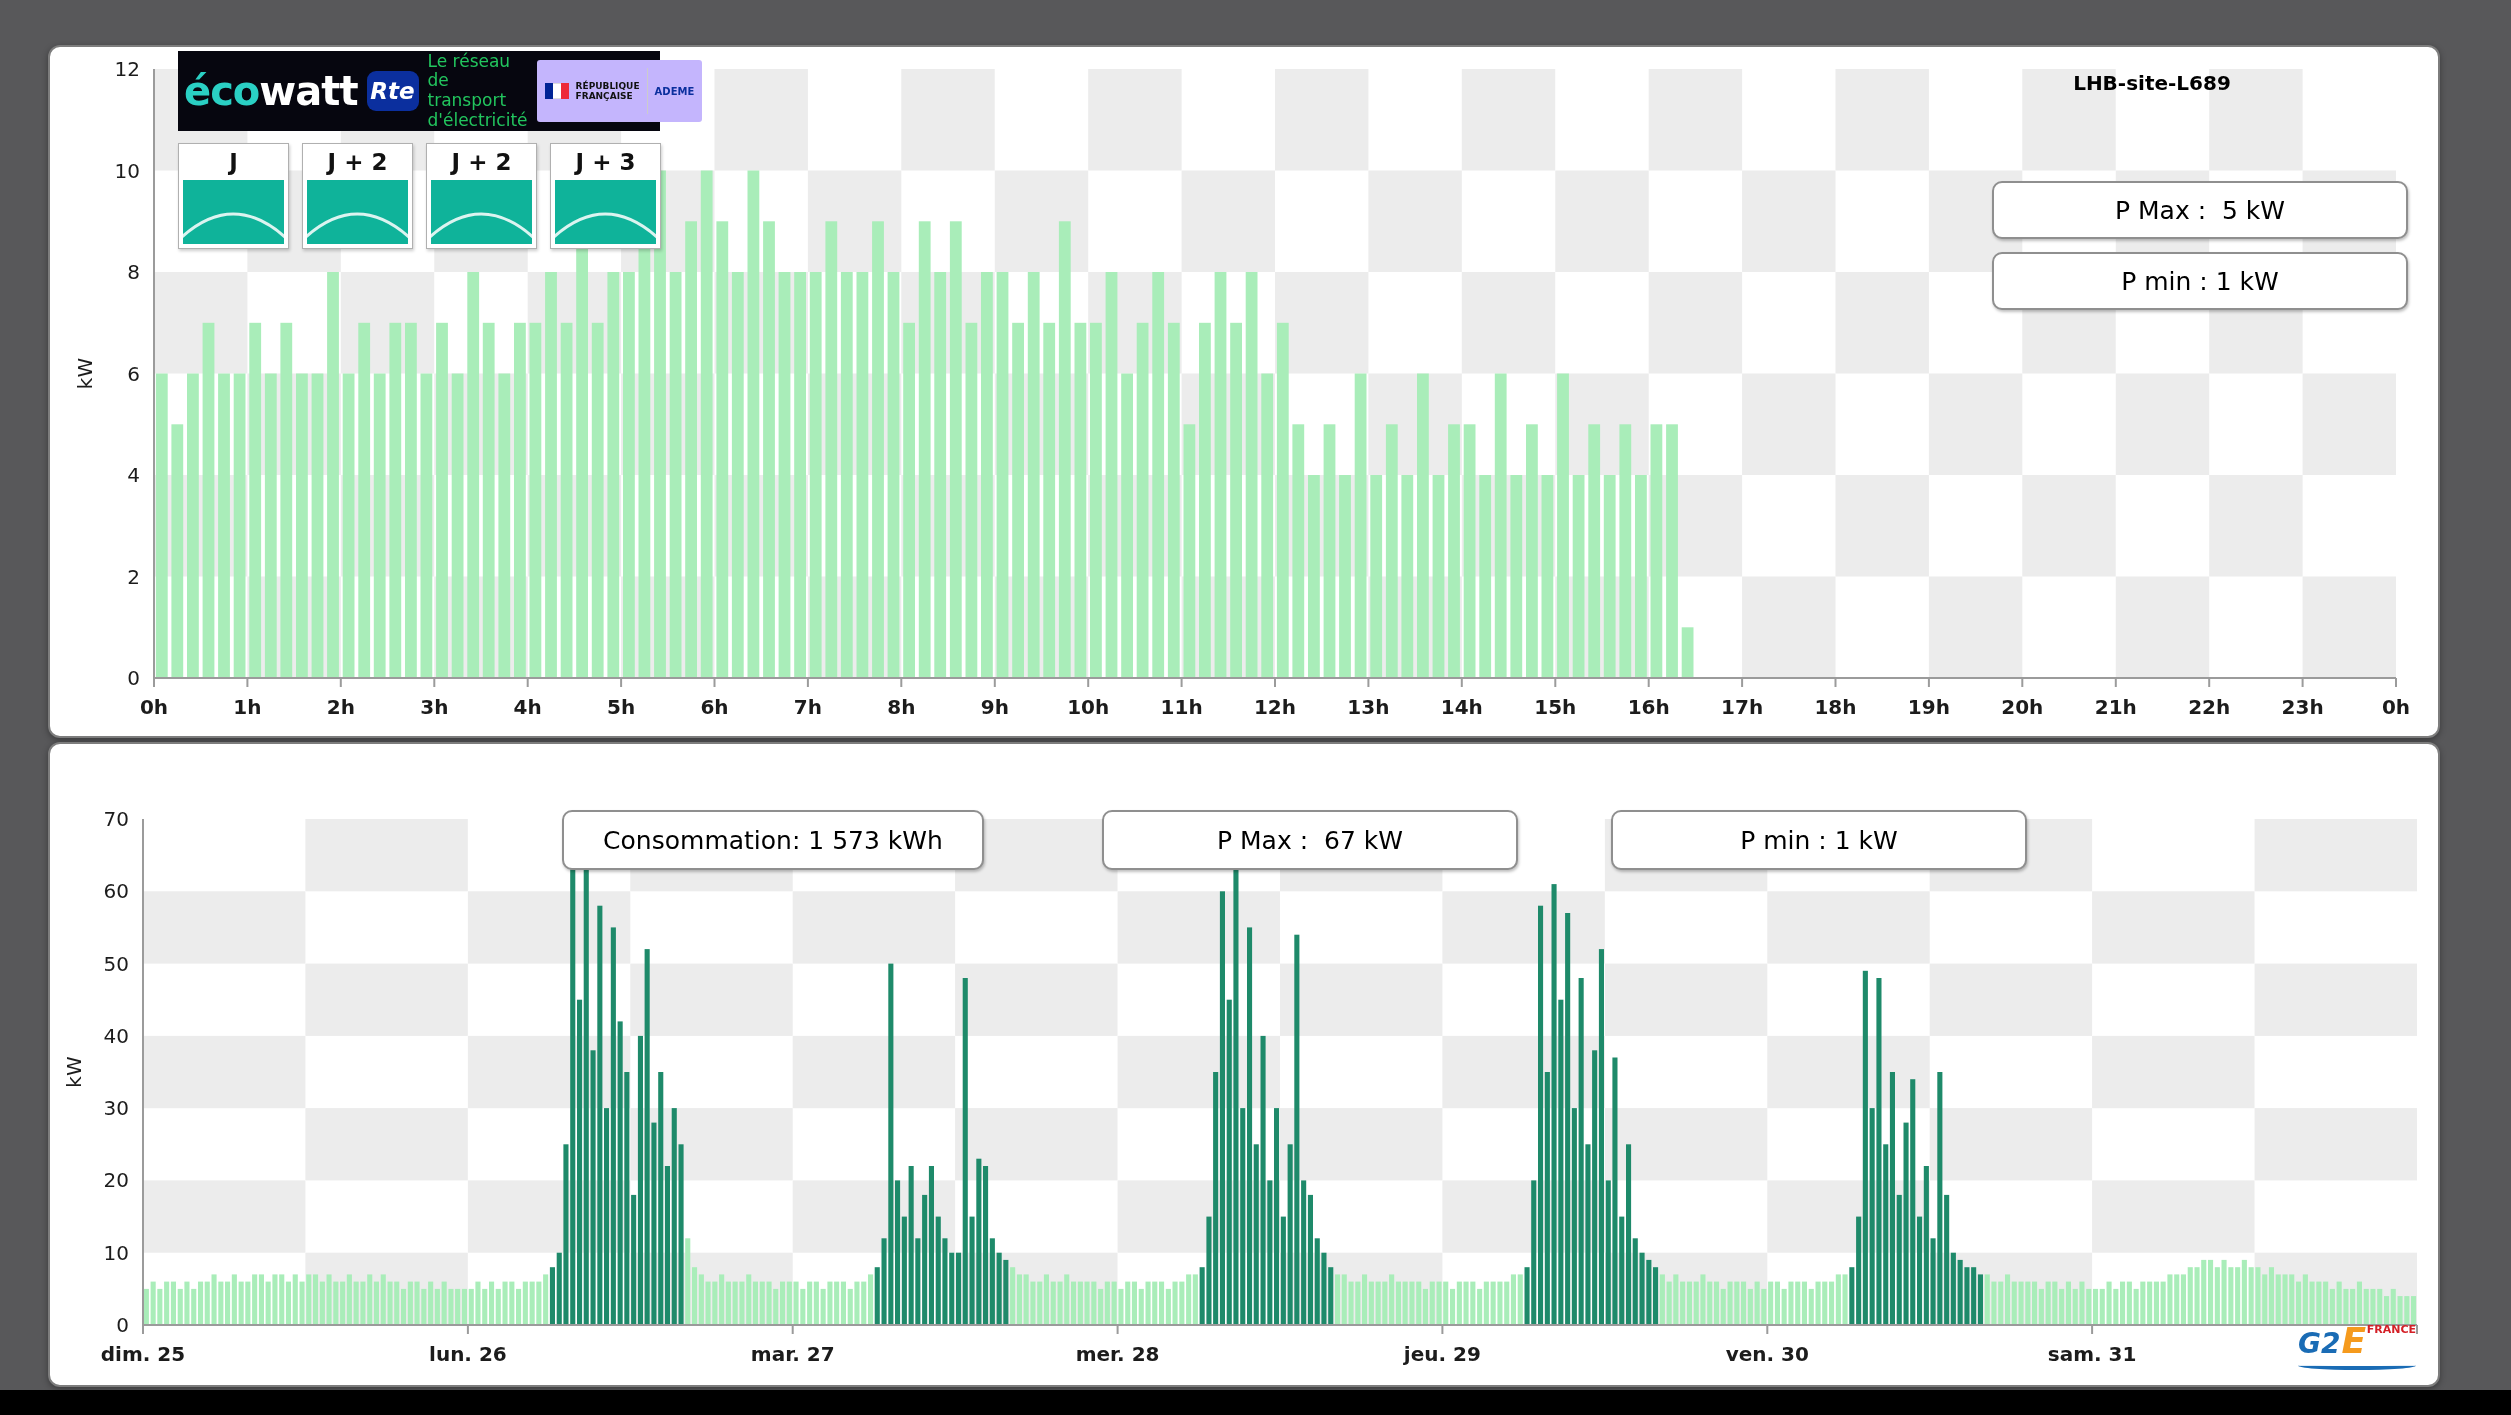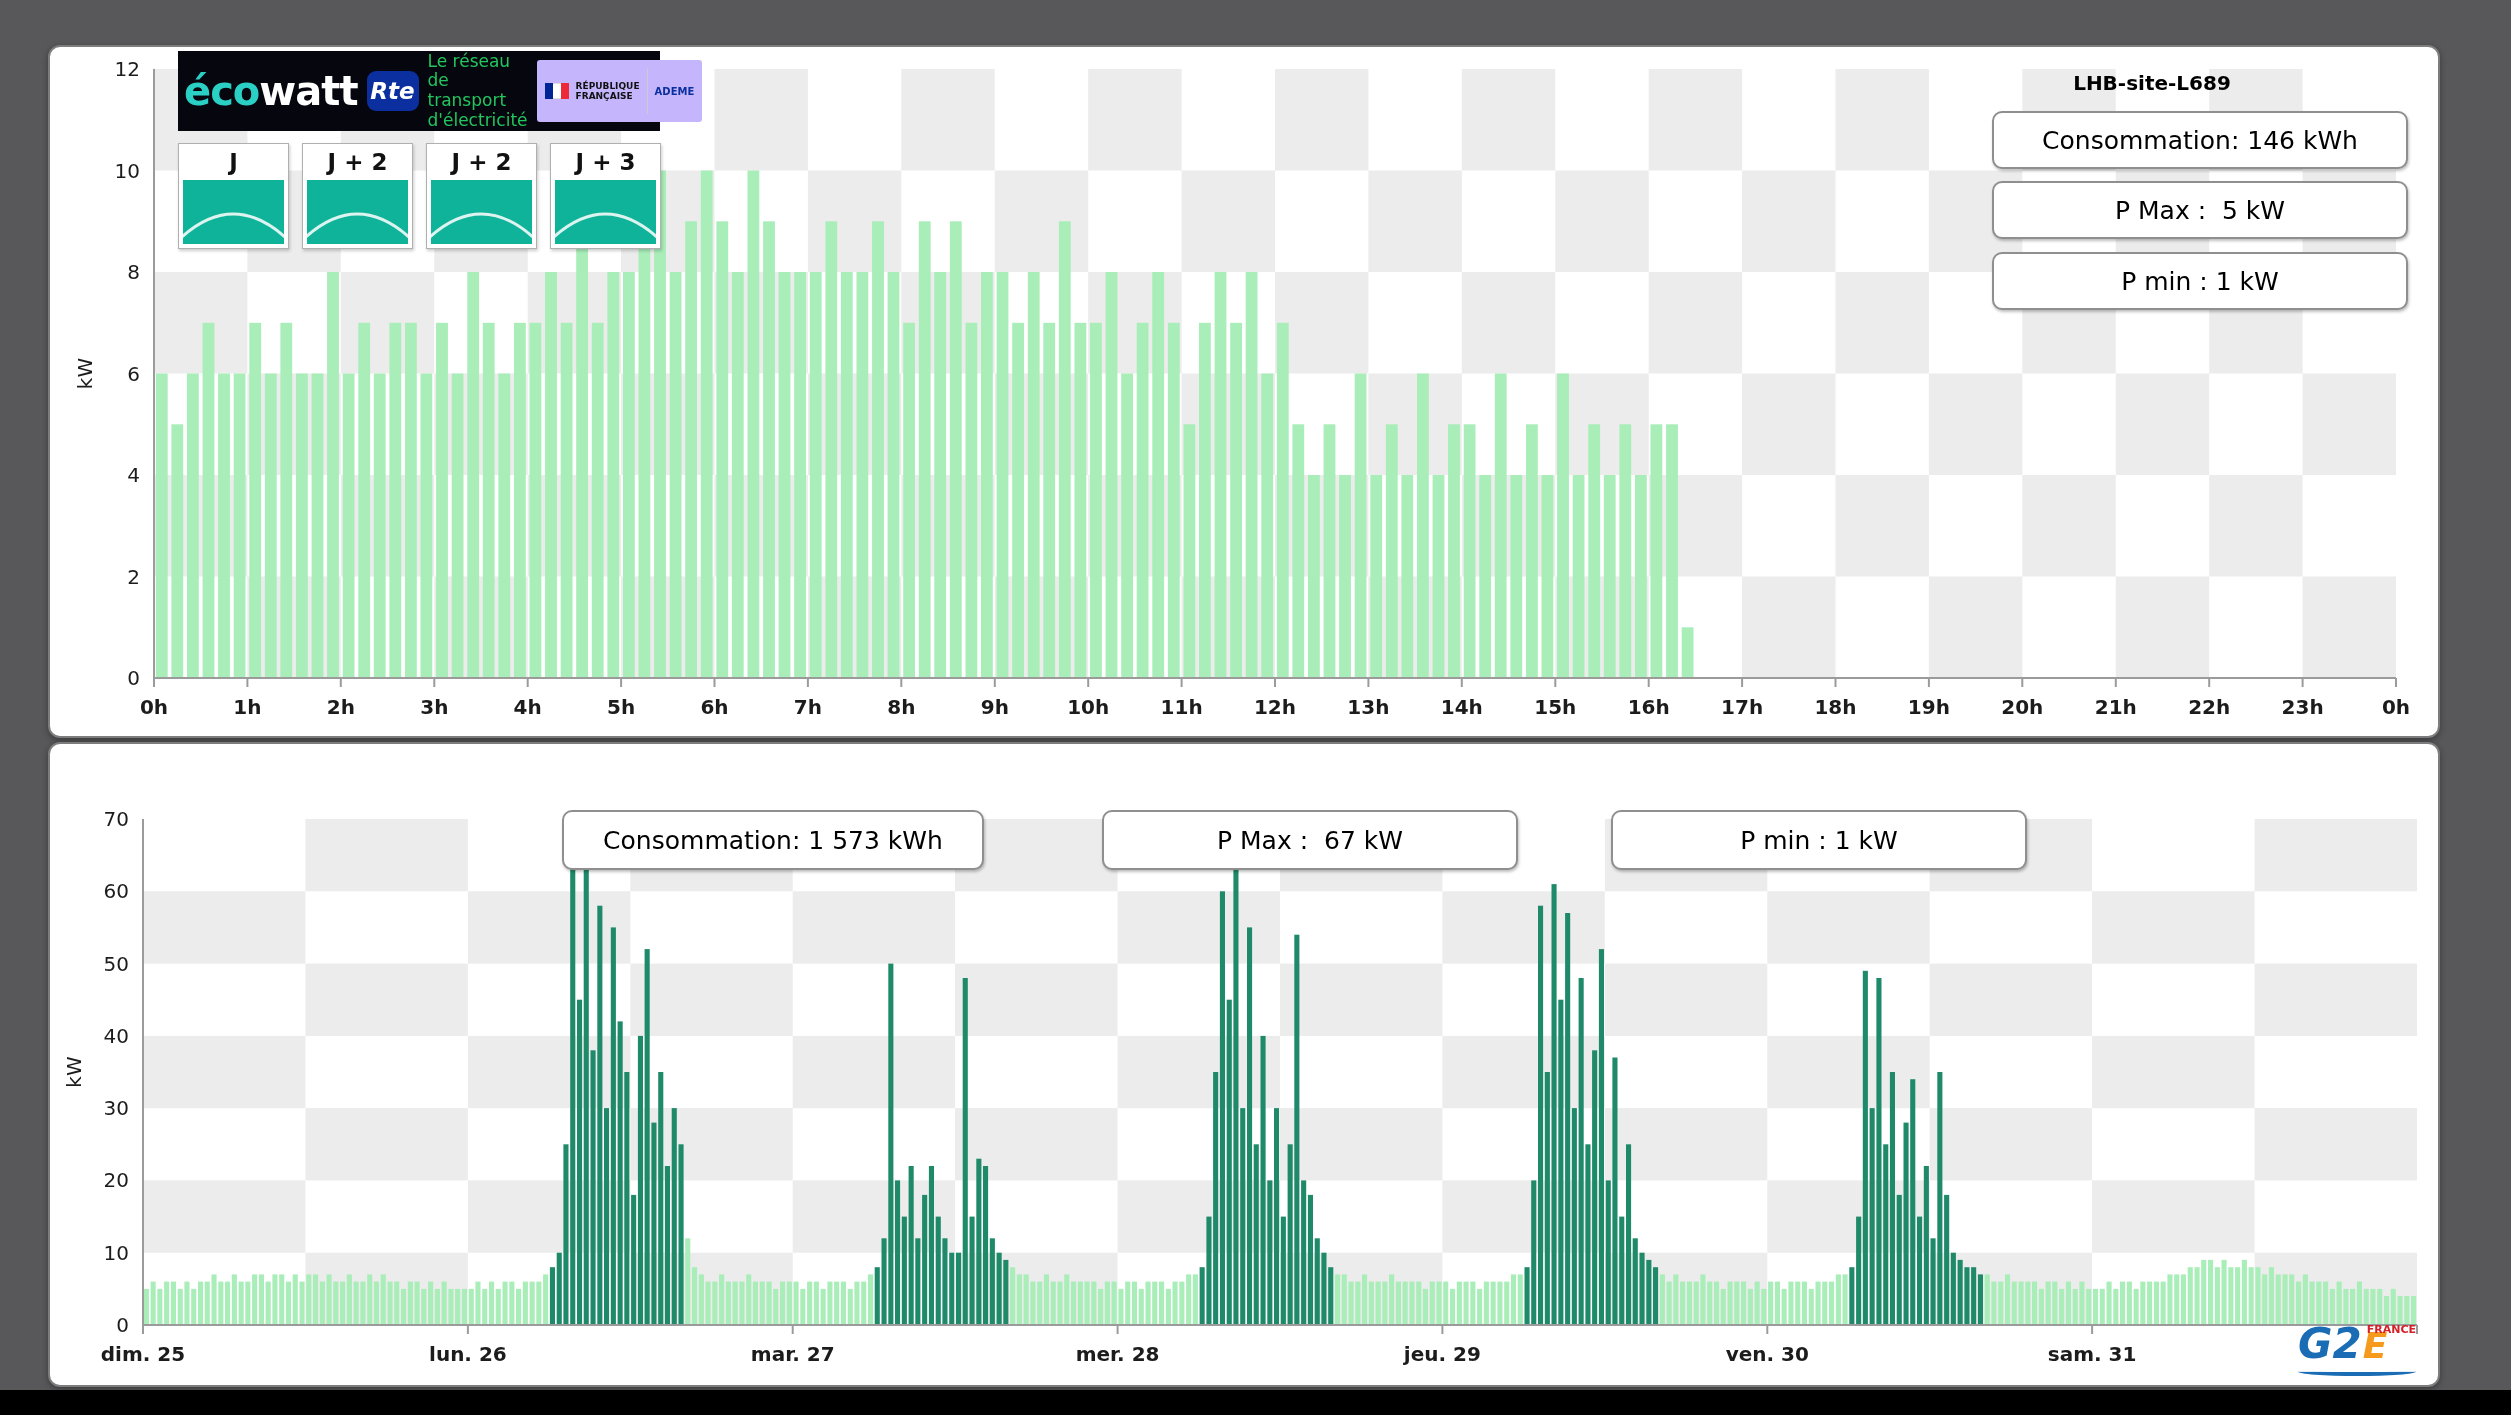--- a/index.html
+++ b/index.html
@@ -59,21 +59,21 @@
   
   .tiles{position:absolute;left:128px;top:96px;display:flex;gap:13px;z-index:6;}
   .tile{width:109px;background:#fff;border:1px solid #b0b0b0;box-shadow:1px 2px 3px rgba(0,0,0,0.2);}
   .tile-label{height:36px;display:flex;align-items:center;justify-content:center;
     font-size:23px;font-weight:bold;color:#111;}
   .tile-body{height:64px;background:#0fb39a;margin:0 4px 4px 4px;position:relative;overflow:hidden;}
   .tile-body svg{position:absolute;left:0;top:0;}
   
   .g2e{position:absolute;right:22px;bottom:6px;z-index:6;width:118px;height:56px;}
   .g2e .row{display:flex;align-items:baseline;}
-  .g2e .g2{font-size:42px;font-weight:bold;font-style:italic;color:#1a6cb5;line-height:1;}
+  .g2e .g2{font-size:28px;font-weight:bold;font-style:italic;color:#1a6cb5;line-height:1;}
   .g2e .e{font-size:36px;font-weight:bold;font-style:italic;color:#f59a1d;line-height:1;margin-left:1px;}
   .g2e .france{position:absolute;right:0;top:0;font-size:11px;font-weight:bold;color:#d42027;}
   .g2e .swoosh{height:5px;border-bottom:4px solid #1a6cb5;border-radius:0 0 60% 60%;margin-top:2px;}
   #footer-bar{position:absolute;left:0;bottom:0;width:2511px;height:25px;background:#000;z-index:2;}
 </style>
 </head>
 <body>
 
 <div class="panel" id="top-panel">
   <svg class="chart" id="top-chart" width="2384" height="685" viewBox="0 0 2384 685">
@@ -364,21 +364,20 @@
         <div class="tile-body">
           <svg width="101" height="64" viewBox="0 0 101 64">
             <path d="M -14 70 Q 50 -2 115 70" fill="none" stroke="rgba(255,255,255,0.85)" stroke-width="3"></path>
           </svg>
         </div>
       </div>
     </div>
 
   <div class="site-title">LHB-site-L689</div>
 
-  <div class="statbox" style="left:1942px;top:64px;width:412px;height:54px;">Consommation: 146 kWh</div>
   <div class="statbox" style="left:1942px;top:134px;width:412px;height:54px;">P Max :  5 kW</div>
   <div class="statbox" style="left:1942px;top:205px;width:412px;height:54px;">P min : 1 kW</div>
 
 </div>
 
 <div class="panel" id="bottom-panel">
   <svg class="chart" id="bottom-chart" width="2384" height="637" viewBox="0 0 2384 637">
       <g>
         <rect x="93.0" y="147.3" width="162.4" height="72.3" fill="#ececec"></rect>
         <rect x="93.0" y="291.9" width="162.4" height="72.3" fill="#ececec"></rect>

